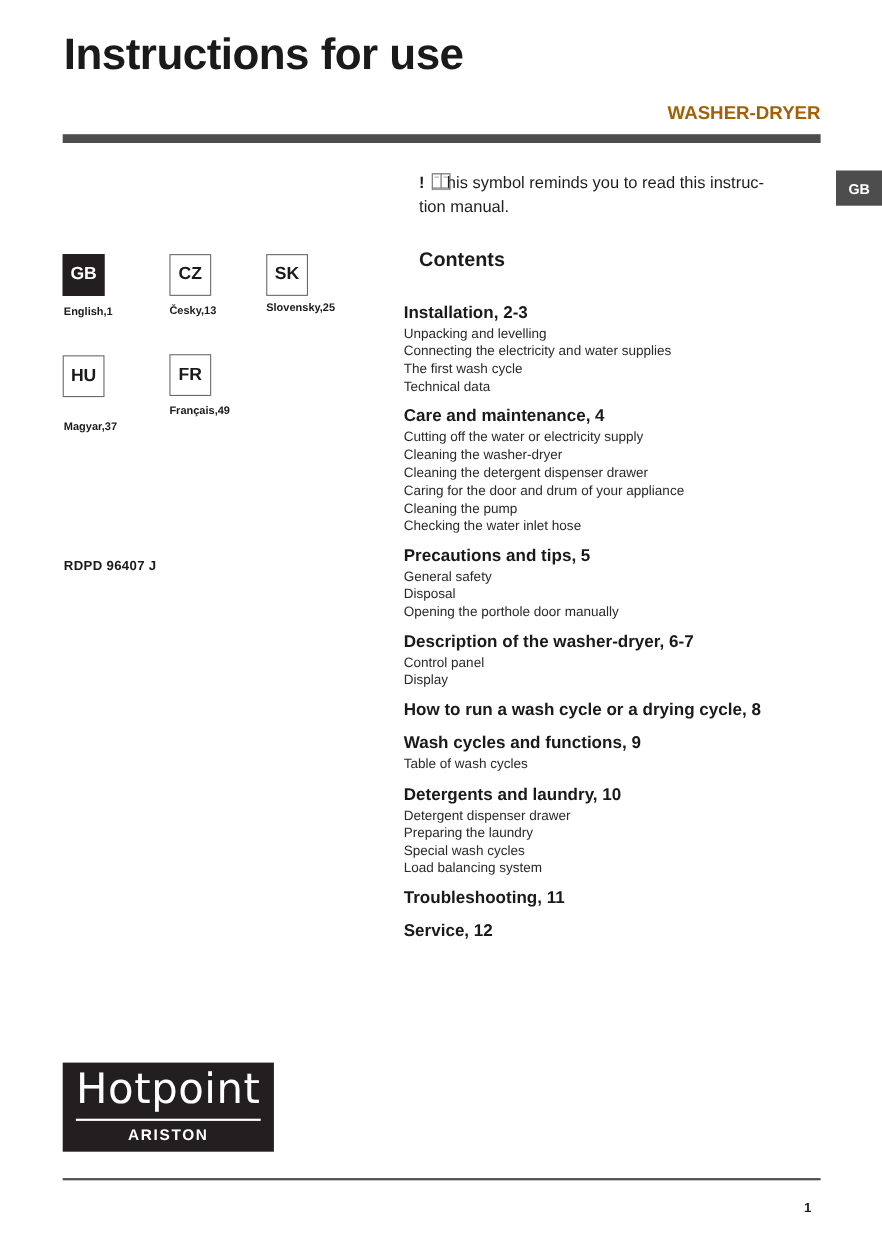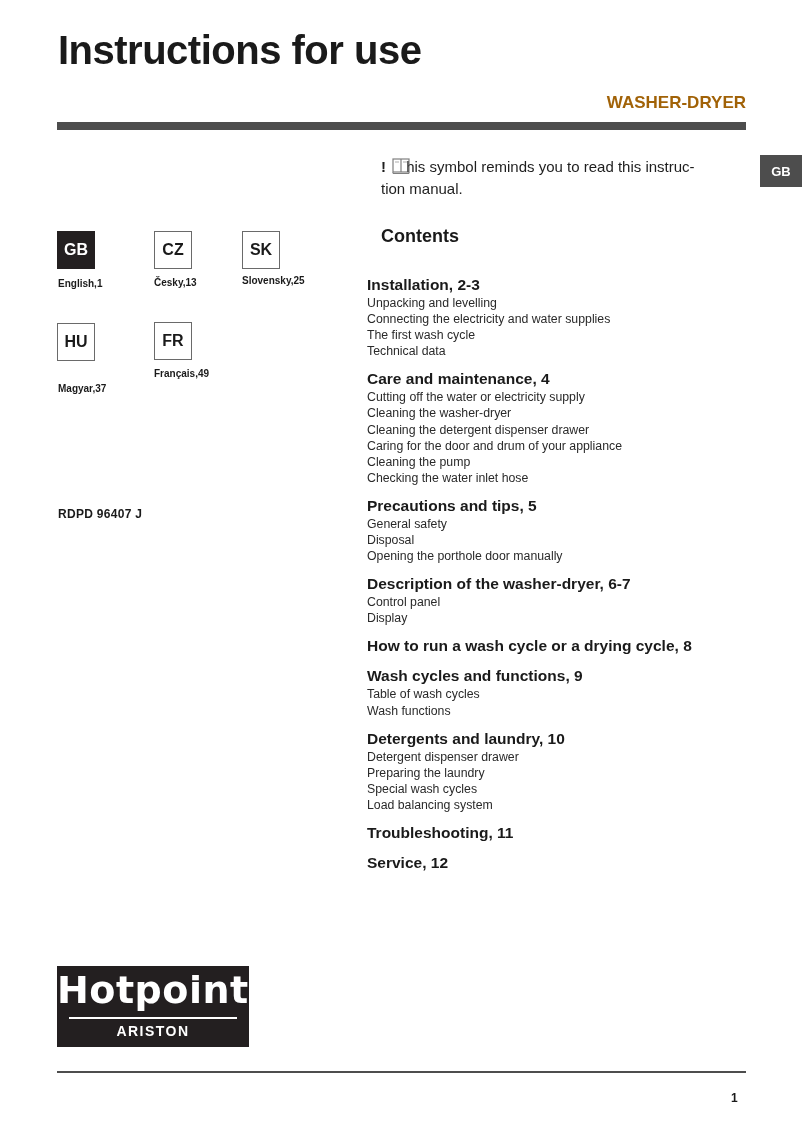--- a/index.html
+++ b/index.html
@@ -37,22 +37,22 @@
     .model {
       position: absolute; left: 58px; top: 507px;
       font-size: 12px; font-weight: bold; color: #1a1a1a; letter-spacing: 0.3px;
     }
 
     .logo {
       position: absolute; left: 57px; top: 966px; width: 192px; height: 81px;
       background: #231f20; color: #fff;
     }
     .logo .brand {
-      position: absolute; left: 0; right: 0; top: 2px; 
-      font-size: 38px; font-weight: bold; letter-spacing: 0.5px;
+      position: absolute; left: 0; right: 0; top: 2px; text-align: center;
+      font-size: 38px; font-weight: normal; letter-spacing: 0.5px;
       font-family: "DejaVu Sans", sans-serif;
     }
     .logo .rule {
       position: absolute; left: 12px; right: 12px; top: 51px; height: 2px; background: #fff;
     }
     .logo .sub {
       position: absolute; left: 0; right: 0; top: 57px; text-align: center;
       font-size: 14px; font-weight: bold; letter-spacing: 1.5px;
     }
 
@@ -148,21 +148,20 @@
     <div class="toc-heading">Description of the washer-dryer, 6-7</div>
     <div class="toc-item">Control panel</div>
     <div class="toc-item">Display</div>
   </div>
   <div class="toc-section">
     <div class="toc-heading">How to run a wash cycle or a drying cycle, 8</div>
   </div>
   <div class="toc-section">
     <div class="toc-heading">Wash cycles and functions, 9</div>
     <div class="toc-item">Table of wash cycles</div>
-    <div class="toc-item">Wash functions</div>
   </div>
   <div class="toc-section">
     <div class="toc-heading">Detergents and laundry, 10</div>
     <div class="toc-item">Detergent dispenser drawer</div>
     <div class="toc-item">Preparing the laundry</div>
     <div class="toc-item">Special wash cycles</div>
     <div class="toc-item">Load balancing system</div>
   </div>
   <div class="toc-section">
     <div class="toc-heading">Troubleshooting, 11</div>

